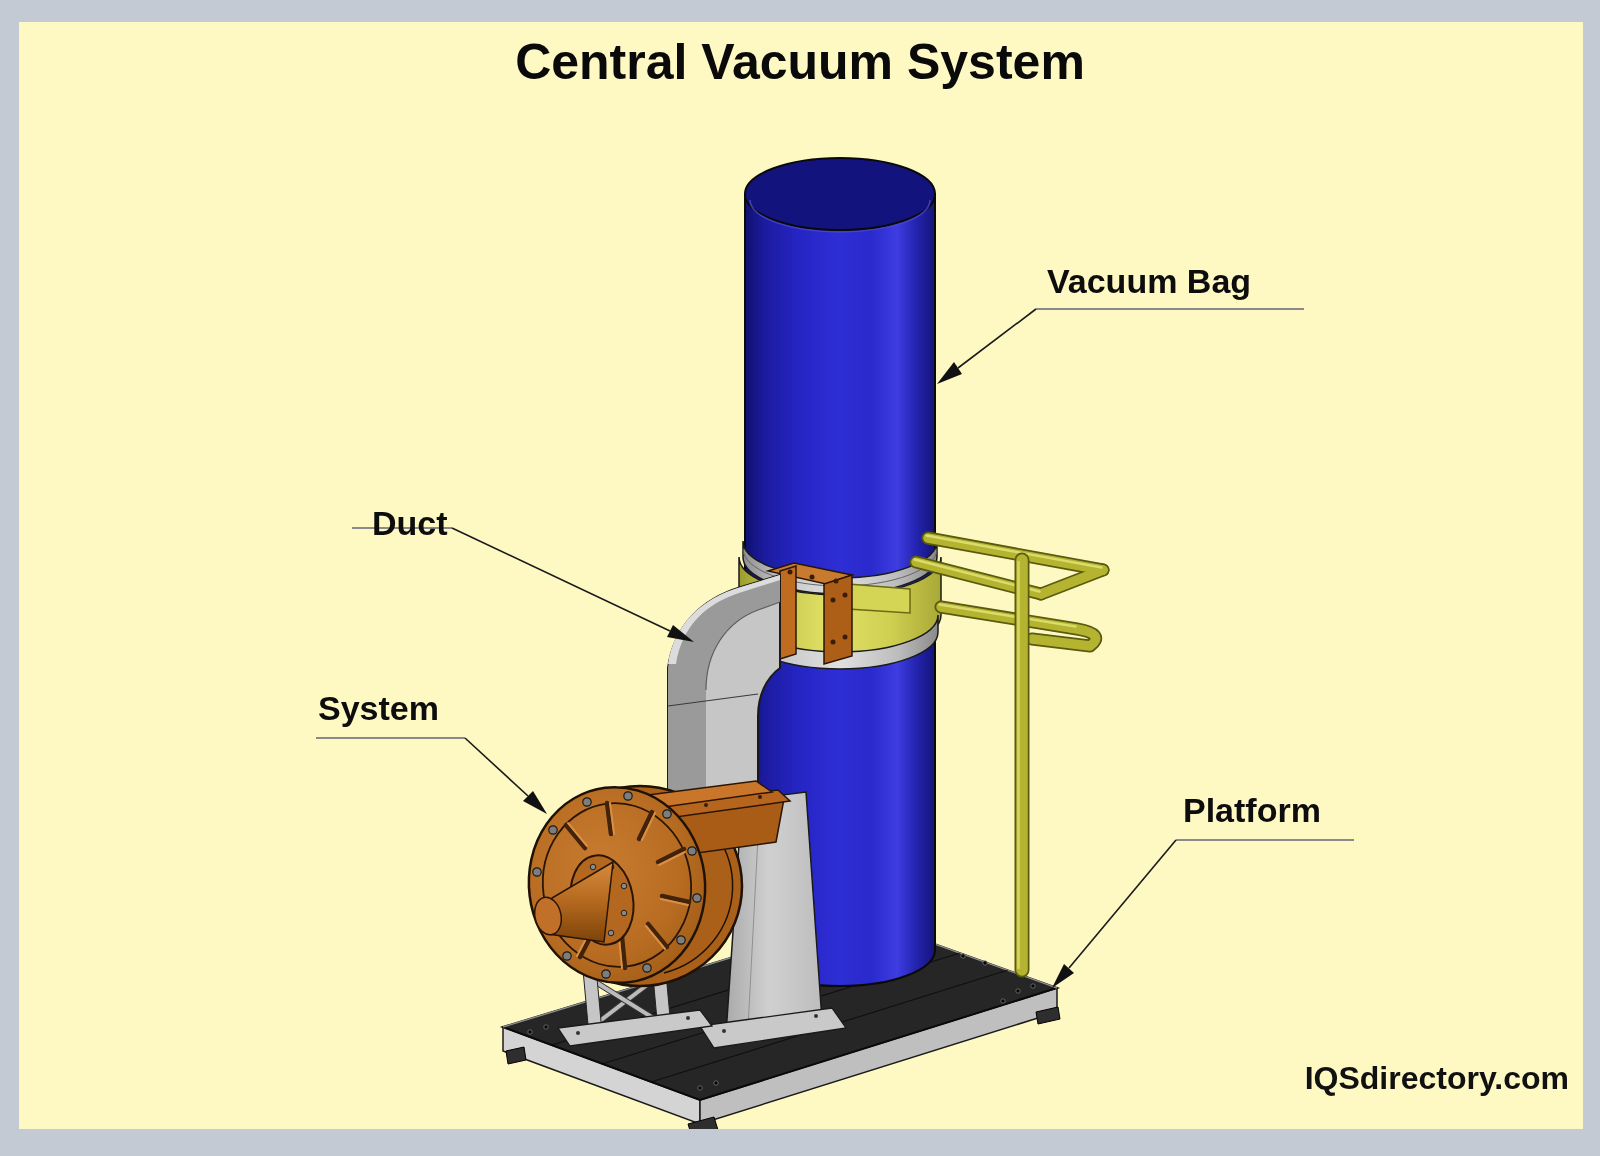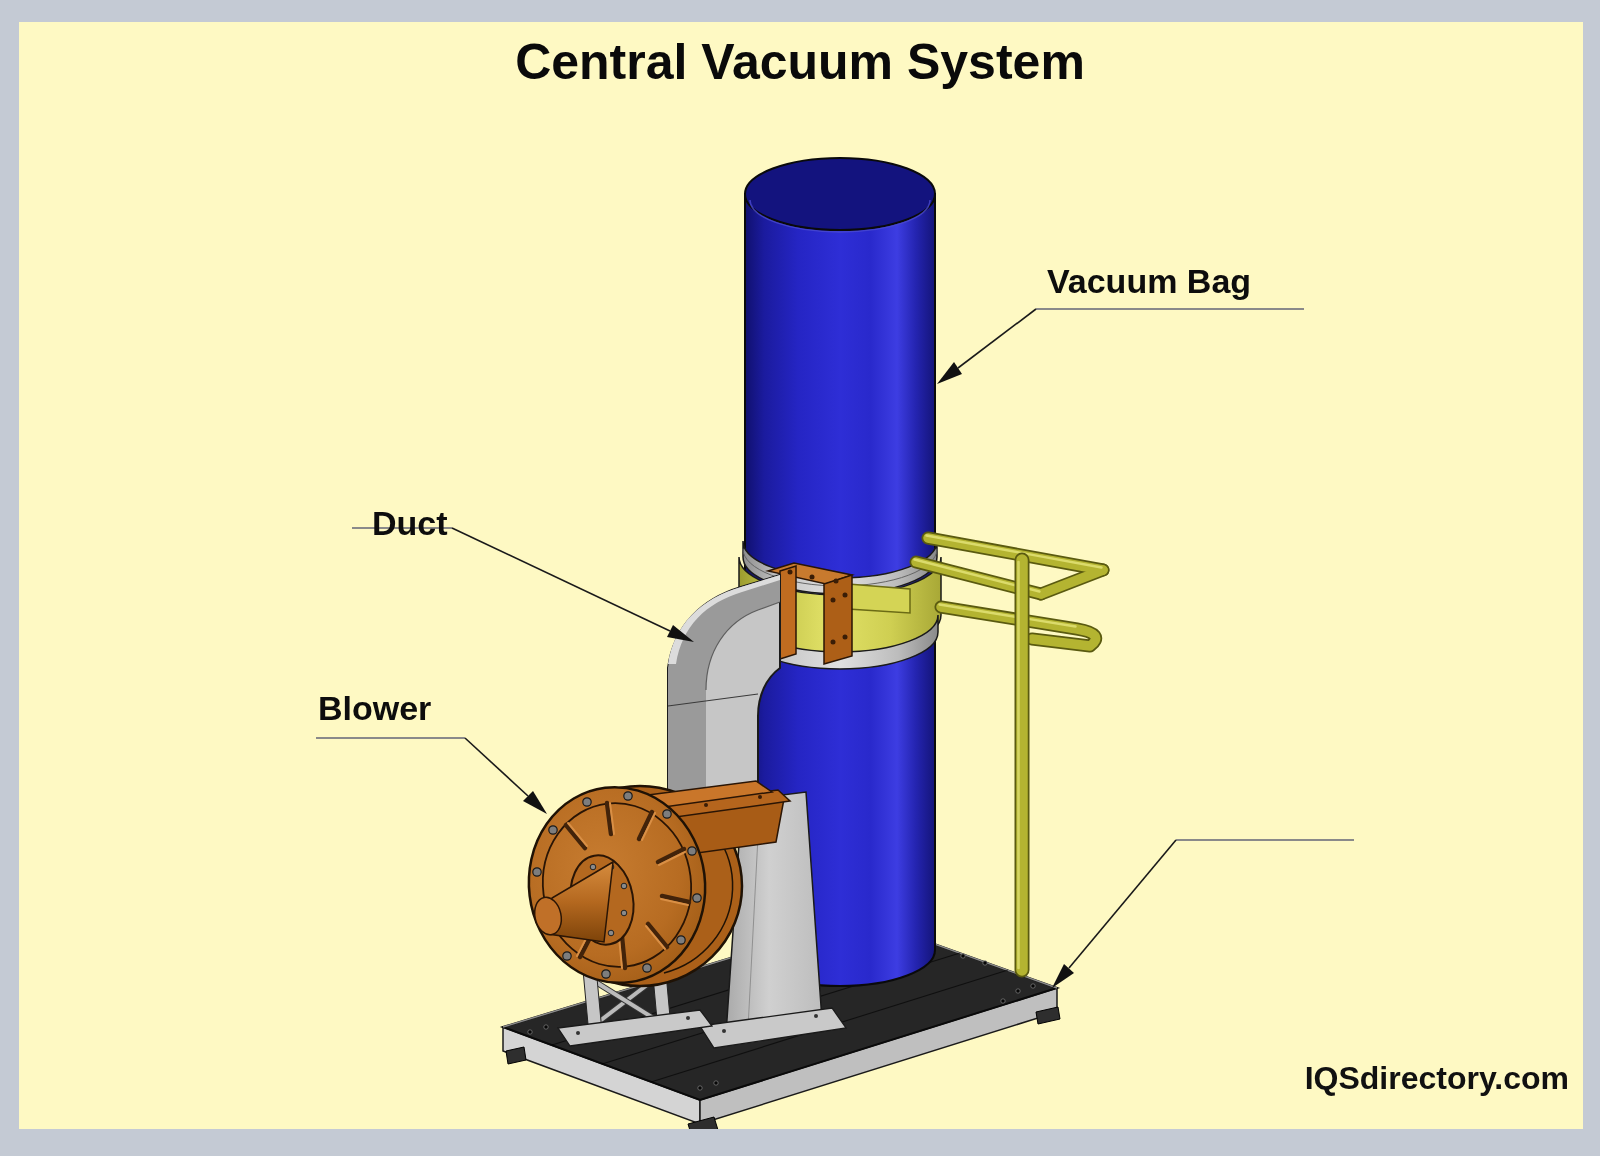--- a/index.html
+++ b/index.html
@@ -295,17 +295,18 @@
       <line x1="465" y1="738" x2="528" y2="796"></line>
       <polygon points="547,814 523,801 533,791" stroke="none"></polygon>
 
       <line x1="1176" y1="840" x2="1069" y2="968"></line>
       <polygon points="1052,988 1064,964 1074,973" stroke="none"></polygon>
     </g>
   </svg>
 
   <div class="lbl" style="left:1047px; top:262px;">Vacuum Bag</div>
   <div class="lbl" style="left:355px; top:504px;margin-left:17px;">Duct</div>
-  <div class="lbl" style="left:318px; top:689px;">Blower</div>
+  <div class="lbl" style="left:318px; top:689px;">System</div>
+  <div class="lbl" style="left:1183px; top:791px;">Platform</div>
 
   <div id="watermark">IQSdirectory.com</div>
 
 </div>
 
 </body></html>

